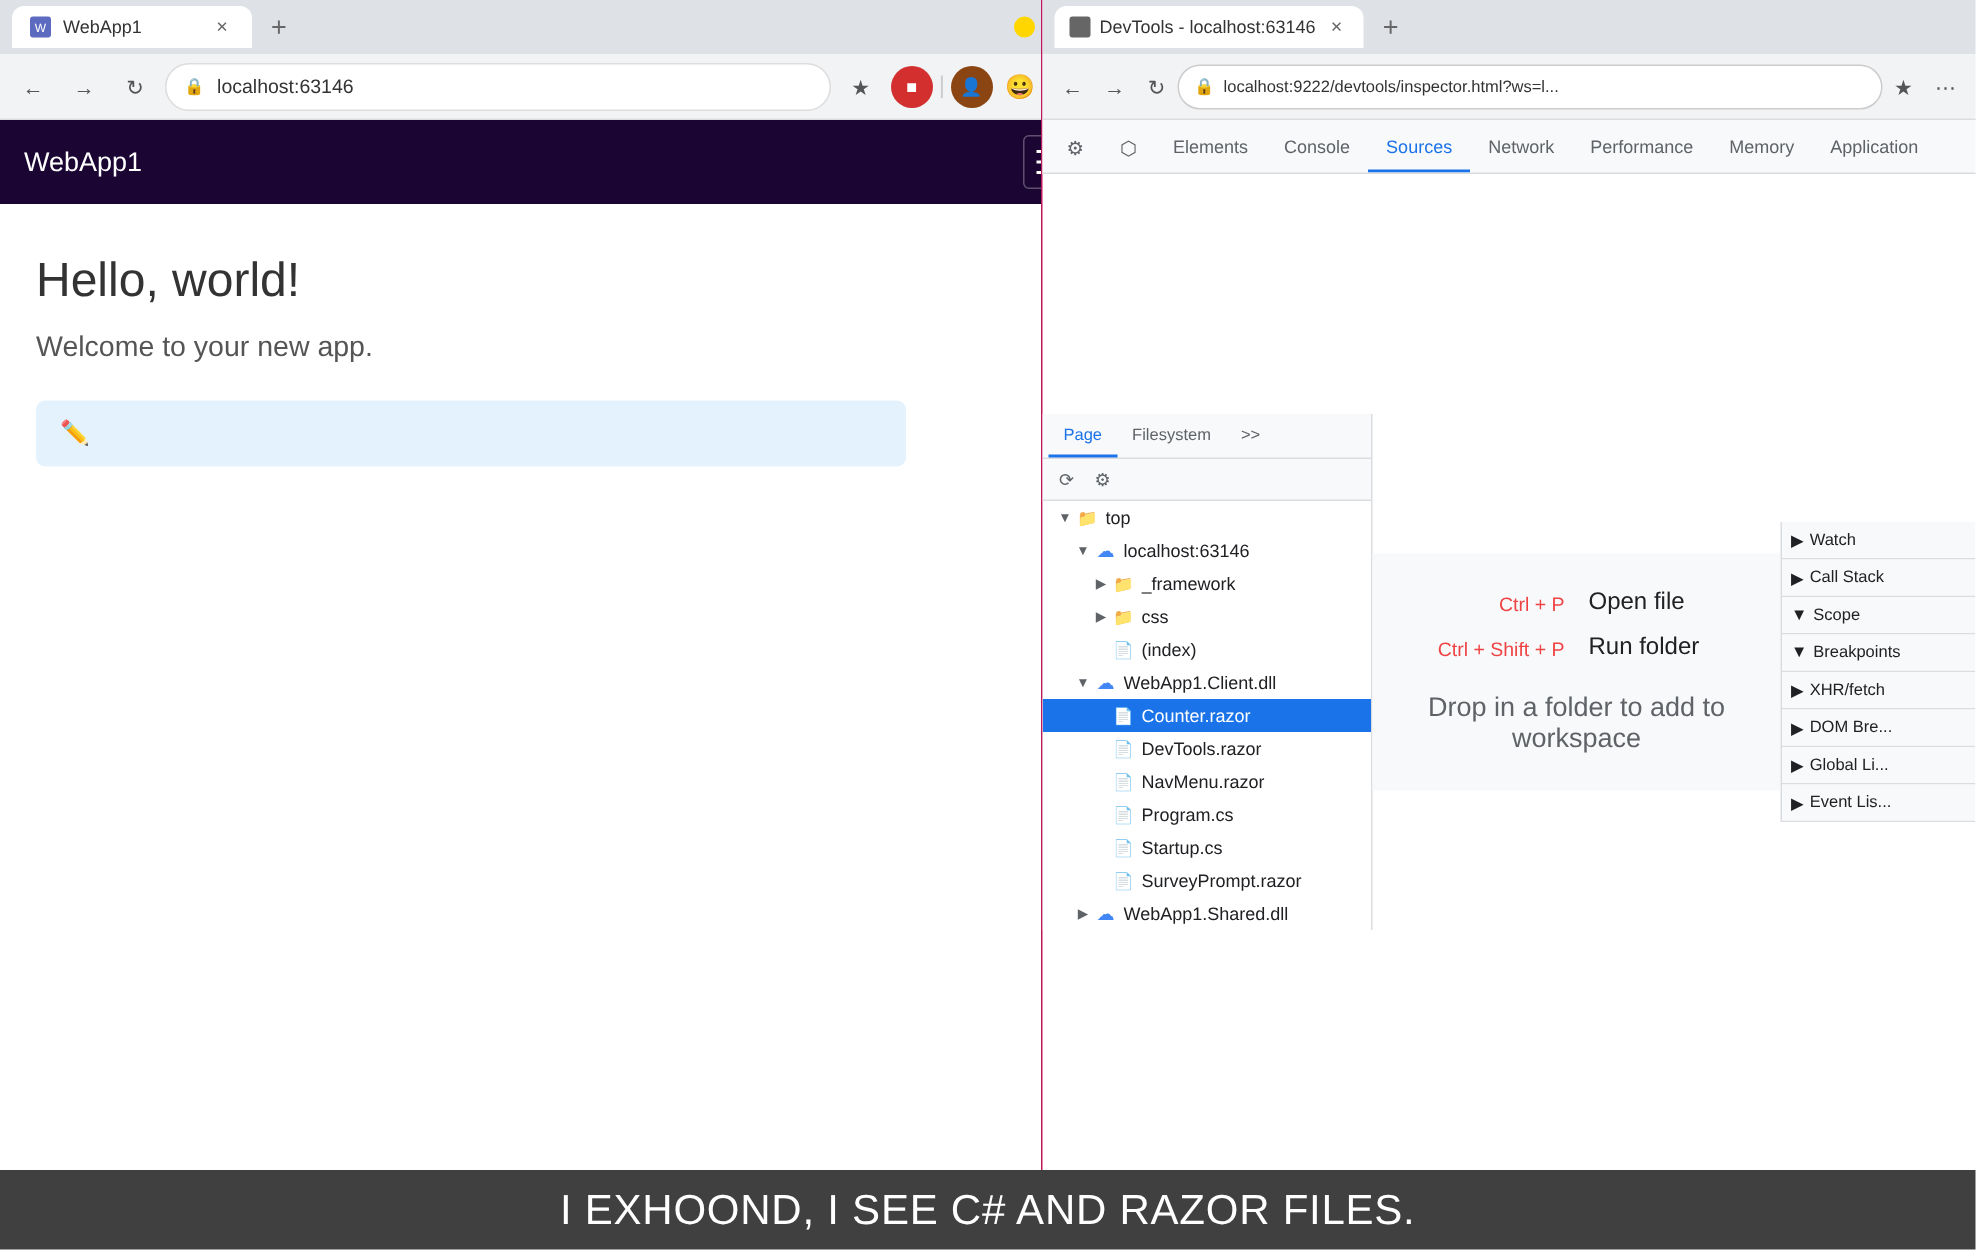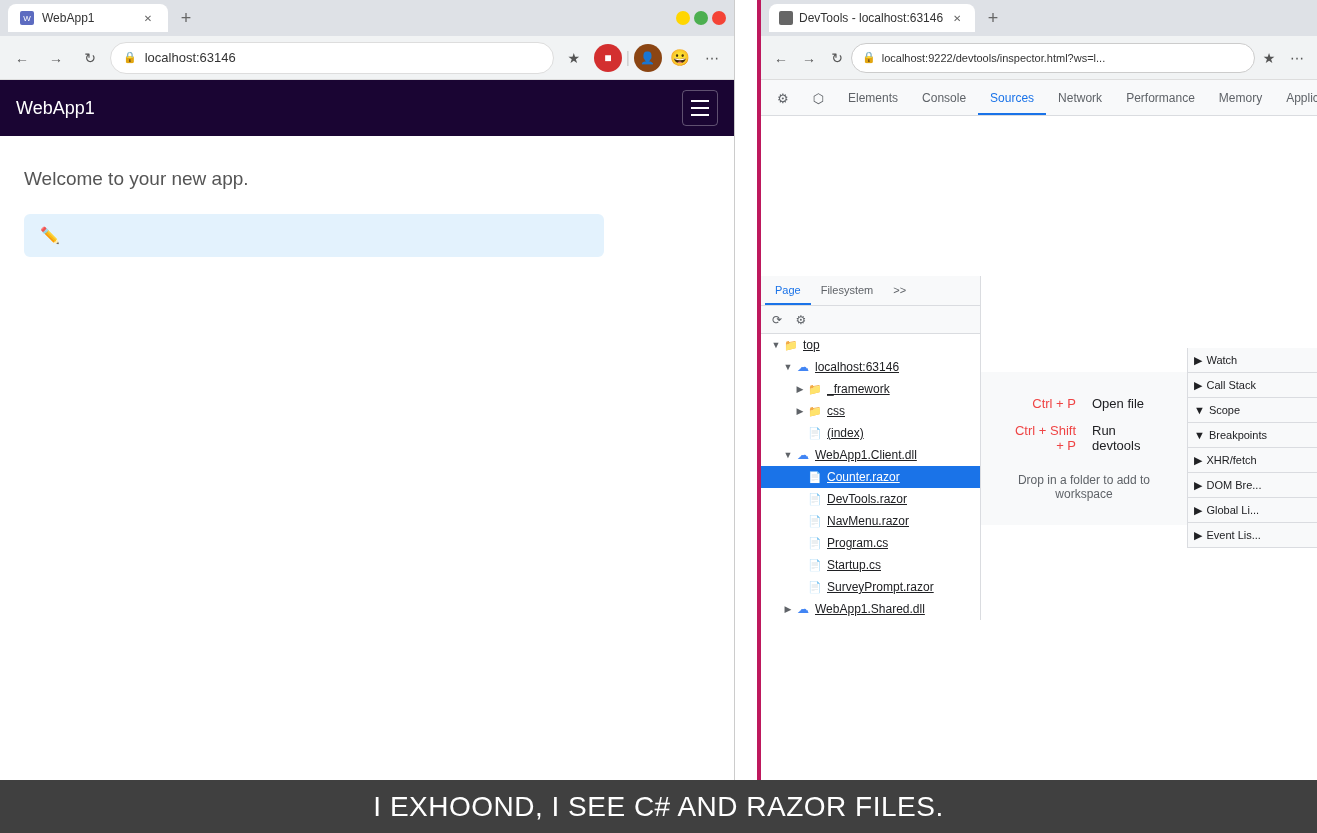--- a/index.html
+++ b/index.html
@@ -180,24 +180,24 @@
       color: #333;
       max-width: 580px;
     }
     .survey-icon { color: #1976d2; font-size: 16px; }
     .survey-link { color: #1976d2; text-decoration: underline; cursor: pointer; }
 
     
     .devtools {
       position: absolute;
       right: 0; top: 0;
-      width: 560px;
+      width: 623px;
       height: 780px;
       background: #fff;
-      border-left: 4px solid #be185d;
+      border-left: 1px solid #be185d;
       display: flex;
       flex-direction: column;
     }
     .devtools-titlebar {
       height: 36px;
       background: #dee1e6;
       display: flex;
       align-items: center;
       padding: 0 8px;
       gap: 4px;
@@ -349,21 +349,21 @@
     .tree-space { width: 14px; flex-shrink: 0; }
     .file-icon {
       width: 16px; height: 16px;
       display: flex; align-items: center; justify-content: center;
       font-size: 11px; flex-shrink: 0; margin-right: 4px;
     }
     .folder-icon { color: #f9a825; }
     .cloud-icon { color: #4285f4; font-size: 12px; }
     .razor-icon { color: #b06; }
     .cs-icon { color: #9c27b0; }
-    .tree-label { overflow: hidden; text-overflow: ellipsis; text-decoration: underline; }
+    .tree-label { overflow: hidden; text-overflow: ellipsis; }
 
     
     .middle-panel {
       flex: 1;
       background: #f8f9fa;
       display: flex;
       flex-direction: column;
       align-items: center;
       justify-content: center;
       padding: 24px;
@@ -376,26 +376,26 @@
       max-width: 280px;
     }
     .shortcut-keys {
       flex: 1;
       text-align: right;
       font-size: 13px;
       color: #ef4444;
       margin-right: 16px;
     }
     .shortcut-desc {
-      font-size: 13px;
+      font-size: 16px;
       color: #202124;
       flex: 1;
     }
     .drop-zone-text {
-      font-size: 12px;
+      font-size: 18px;
       color: #5f6368;
       text-align: center;
       margin-top: 8px;
     }
 
     
     .right-panel {
       width: 130px;
       border-left: 1px solid #dadce0;
       background: #fff;
@@ -479,20 +479,21 @@
   <div class="app-header">
     <span class="app-title">WebApp1</span>
     <button class="hamburger-btn">
       <div class="ham-line"></div>
       <div class="ham-line"></div>
       <div class="ham-line"></div>
     </button>
   </div>
 
   <div class="app-content">
+    <h1 class="app-hello">Hello, world!</h1>
     <p class="app-welcome">Welcome to your new app.</p>
     <div class="survey-bar">
       <span class="survey-icon">✏️</span>
     </div>
   </div>
 </div>
 
 <div class="devtools">
 
   <div class="devtools-titlebar">
@@ -648,21 +649,21 @@
       </div>
     </div>
 
     <div class="middle-panel">
       <div class="shortcut-row">
         <div class="shortcut-keys">Ctrl + P</div>
         <div class="shortcut-desc">Open file</div>
       </div>
       <div class="shortcut-row">
         <div class="shortcut-keys">Ctrl + Shift + P</div>
-        <div class="shortcut-desc">Run devtools</div>
+        <div class="shortcut-desc">Run folder</div>
       </div>
       <div class="drop-zone-text">Drop in a folder to add to workspace</div>
     </div>
 
     <div class="right-panel">
 
       <div class="right-section">
         <div class="right-section-header">
           <span>▶</span>
           <span>Watch</span>

